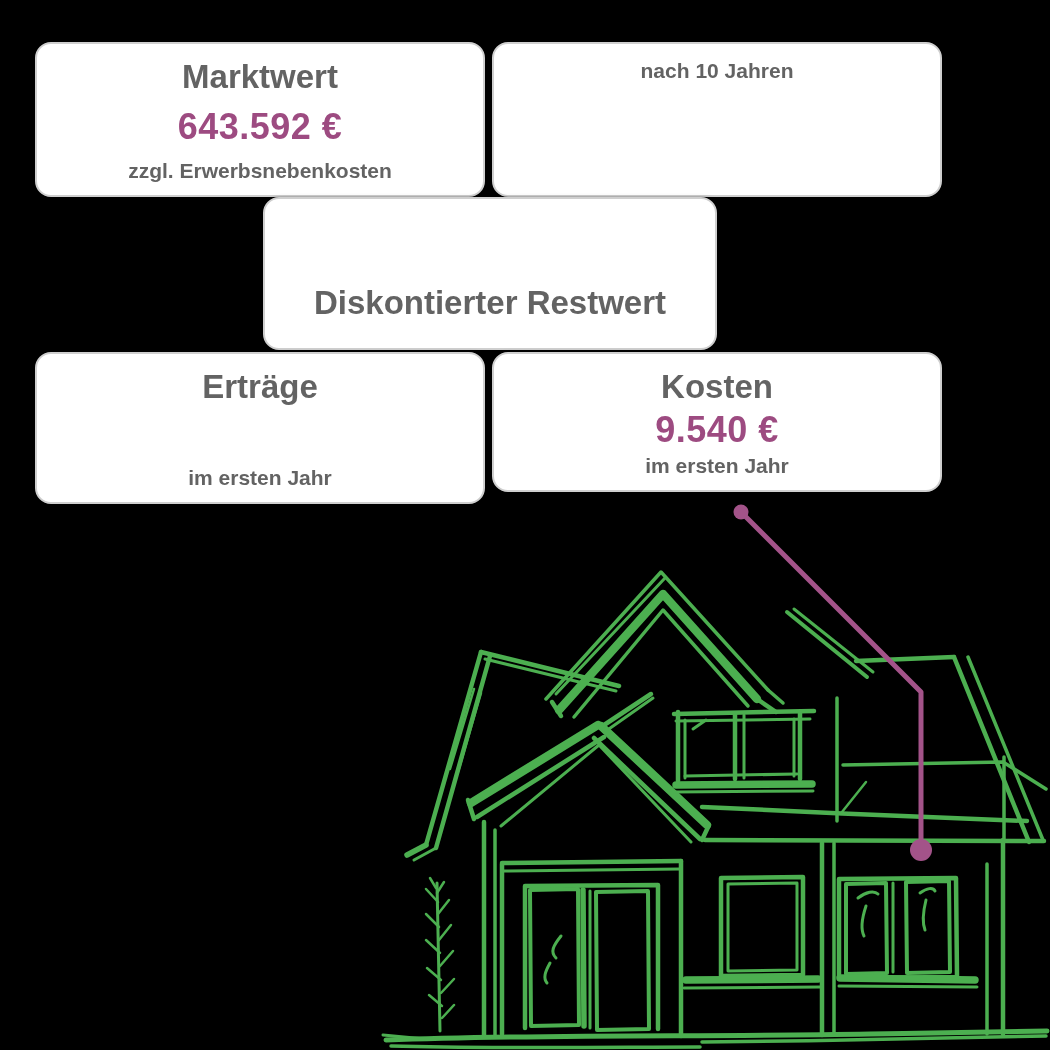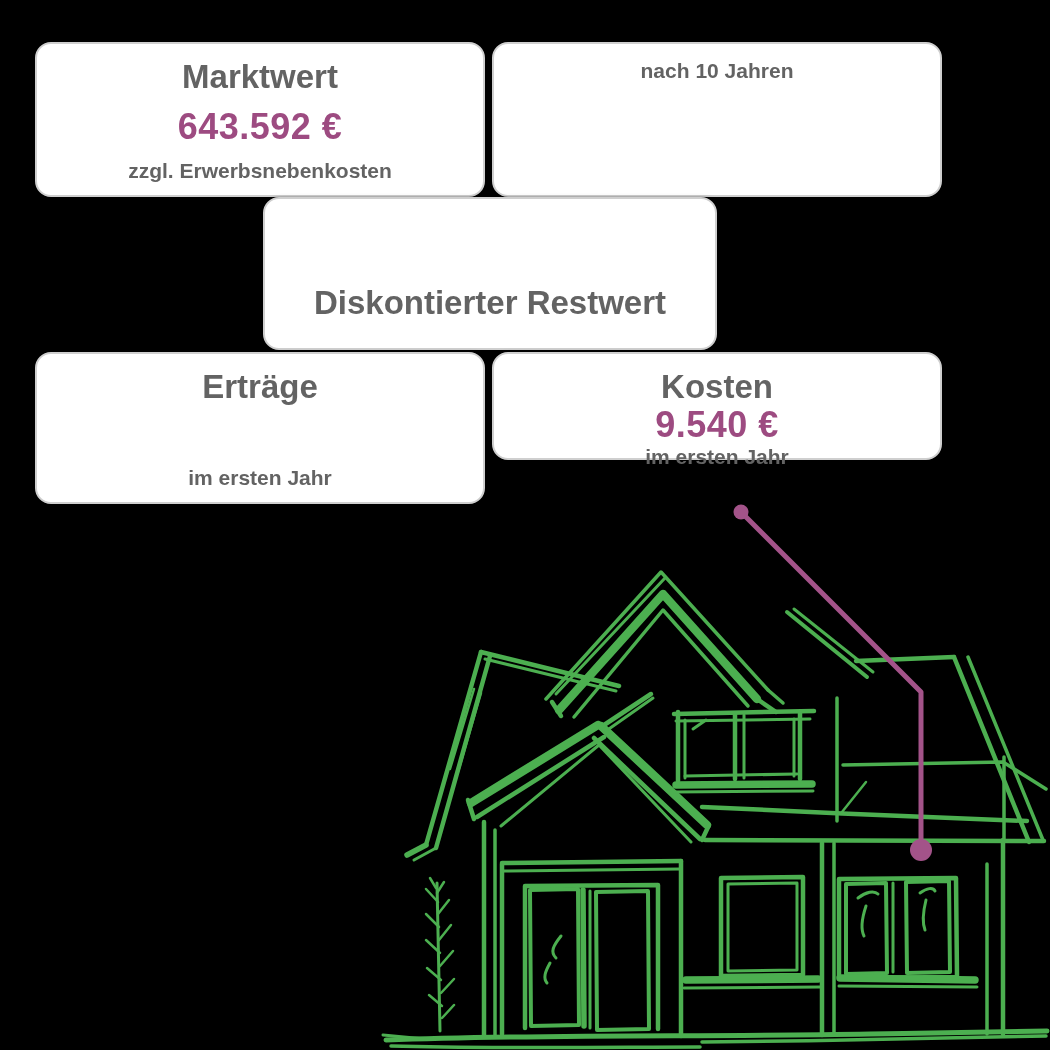--- a/index.html
+++ b/index.html
@@ -35,21 +35,21 @@
   }
   .card .subtitle{
     font-size:21px;font-weight:bold;
     color:var(--title-gray,#636363);
     line-height:1.1;
   }
   .c1{left:35px;top:42px;width:450px;height:155px;}
   .c2{left:492px;top:42px;width:450px;height:155px;}
   .c3{left:263px;top:197px;width:454px;height:153px;}
   .c4{left:35px;top:352px;width:450px;height:152px;}
-  .c5{left:492px;top:352px;width:450px;height:108px;}
+  .c5{left:492px;top:352px;width:450px;height:140px;}
   svg.sketch{position:absolute;left:0;top:0;width:1050px;height:1050px;}
   .g path{stroke:var(--green,#4caf50);fill:none;stroke-linecap:round;stroke-linejoin:round;}
   .p path{stroke:var(--purple,#a35389);fill:none;stroke-linecap:round;stroke-linejoin:round;}
   .p circle{fill:var(--purple,#a35389);stroke:none;}
 </style>
 </head>
 <body>
 
 <div class="stage">
 

